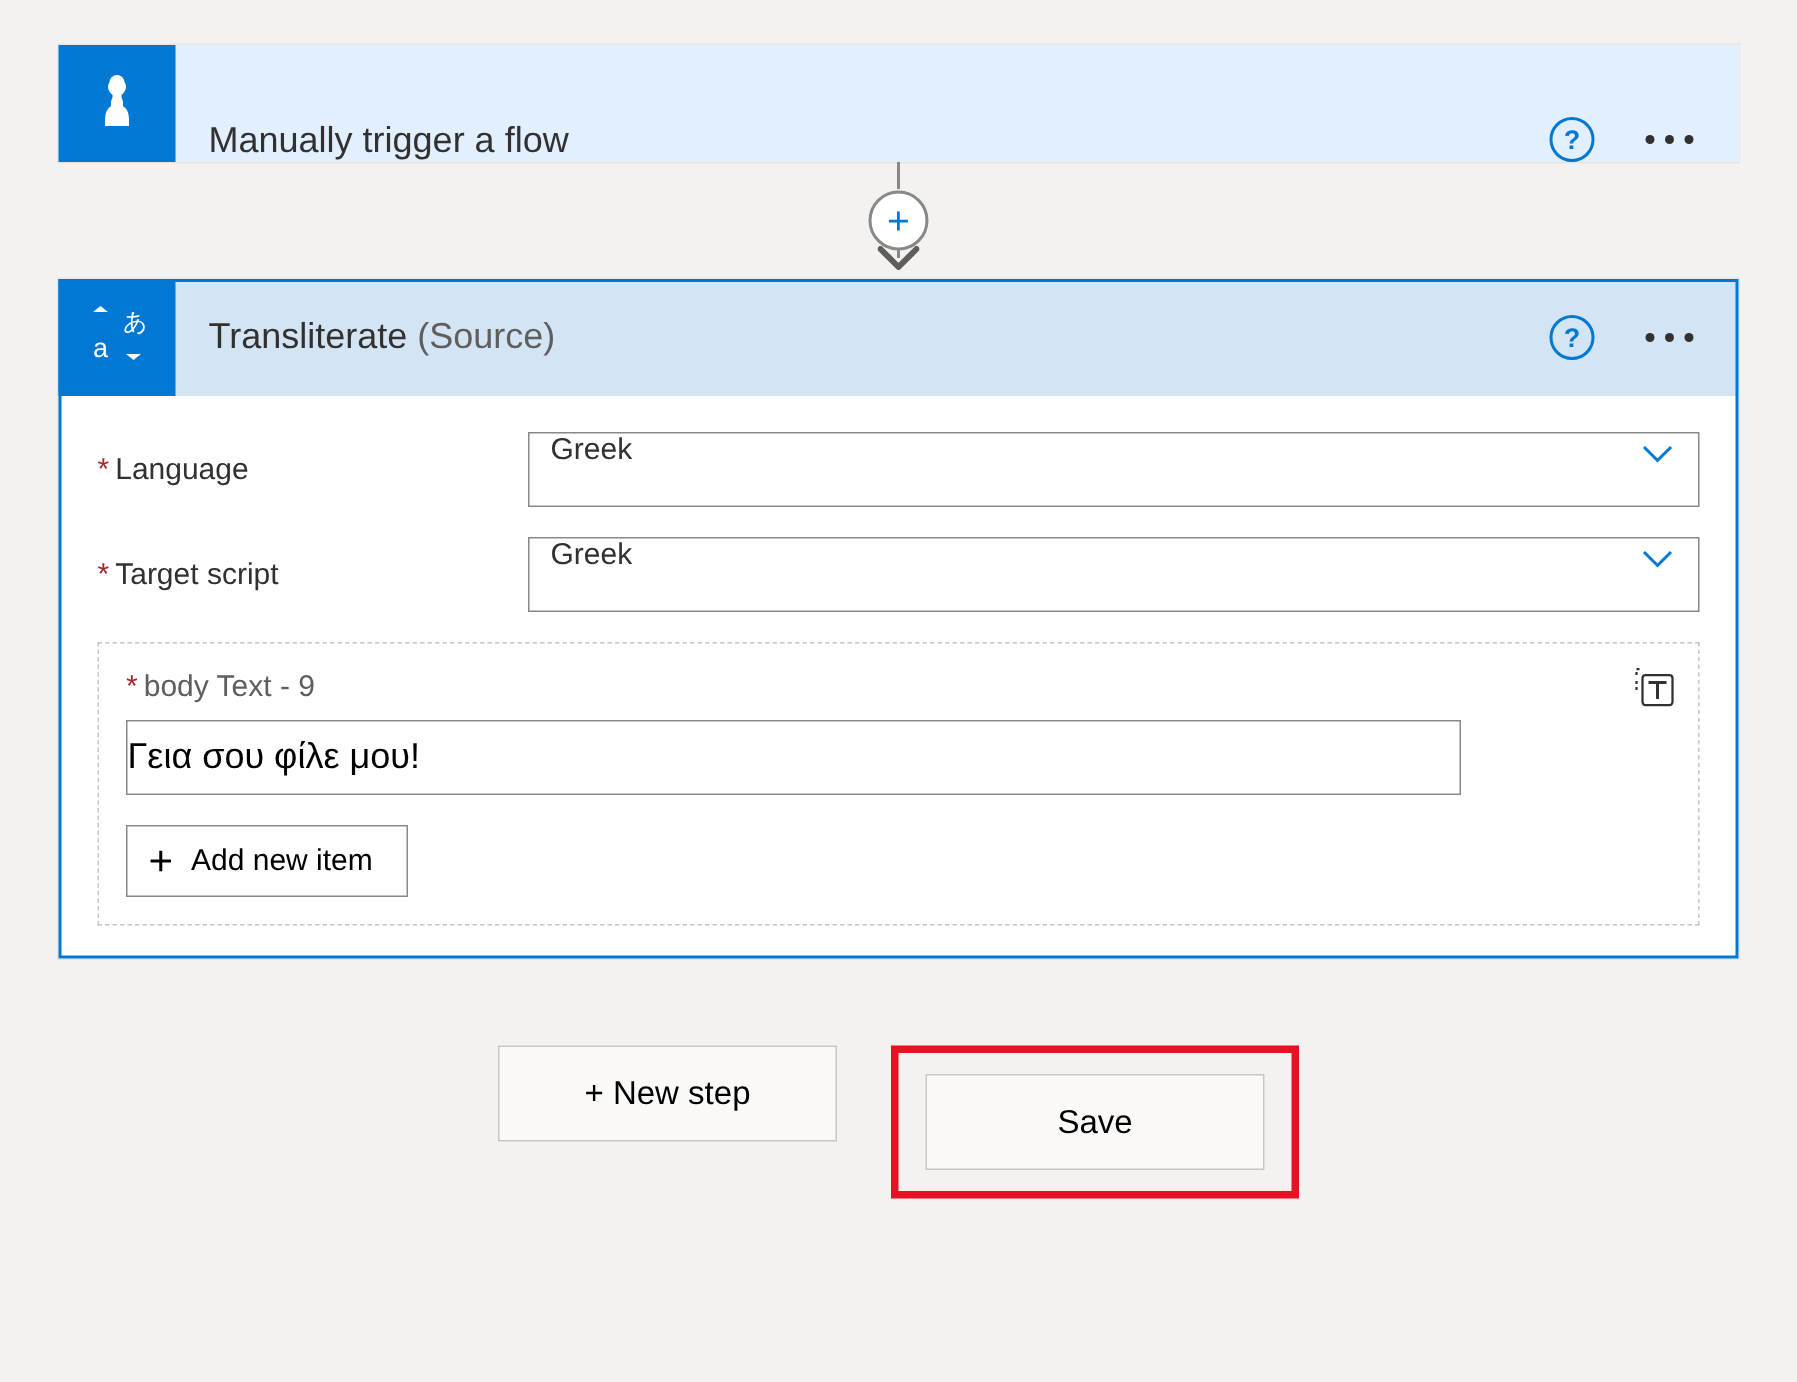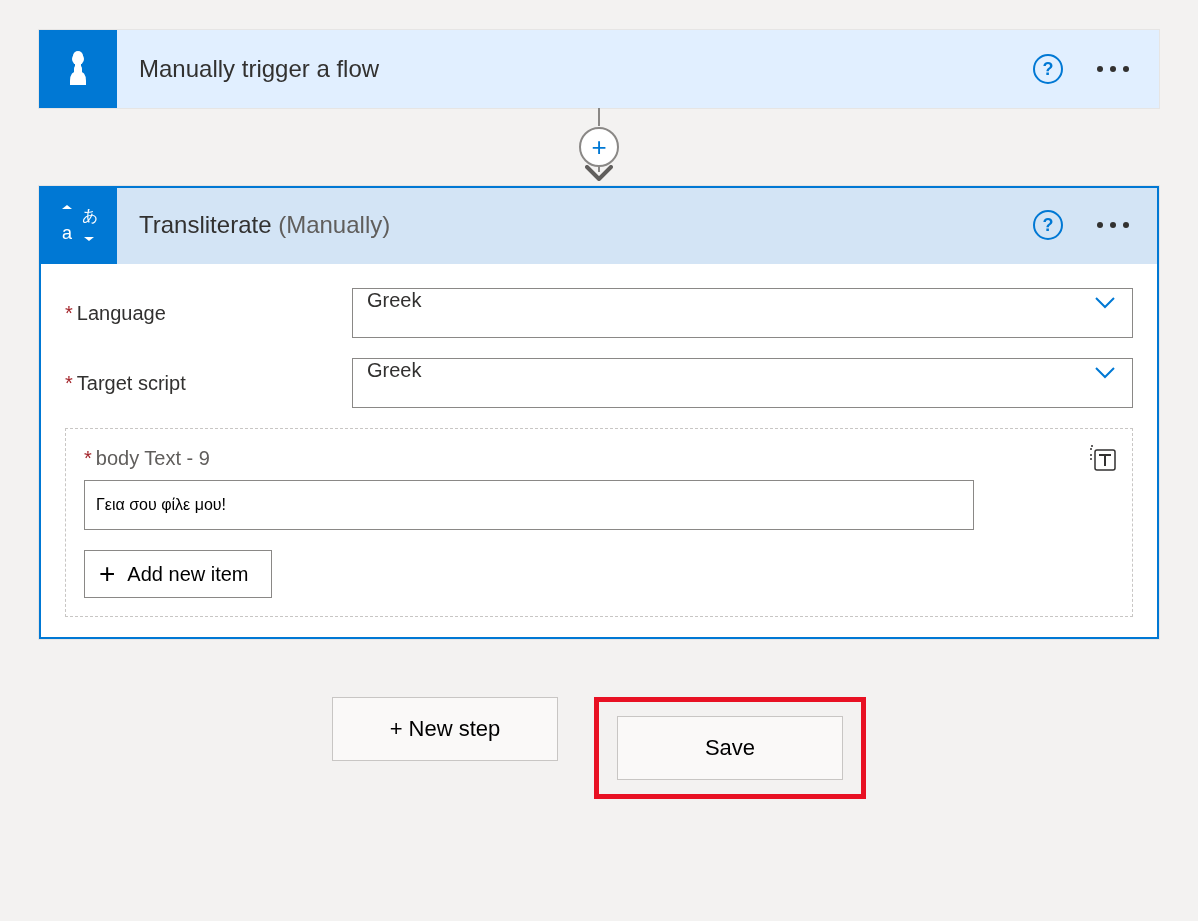--- a/index.html
+++ b/index.html
@@ -37,21 +37,21 @@
     margin: 0 auto;
     background: var(--white);
     box-shadow: 0 0 0 1px rgba(0,0,0,.05);
   }
   .card-header {
     display: flex;
     align-items: center;
     background: var(--blue-light);
     height: 78px;
   }
-  .card.collapsed .card-header { background: var(--blue-lighter); }
+  .card.collapsed .card-header { background: var(--blue-lighter); align-items: flex-end; }
   .card.selected { outline: 2px solid var(--blue-accent); outline-offset: -2px; }
   .card.selected .card-header { background: #d3e4f5; }
   .icon-tile {
     width: 78px;
     height: 78px;
     background: var(--blue-accent);
     display: flex;
     align-items: center;
     justify-content: center;
     flex: 0 0 78px;
@@ -158,22 +158,22 @@
     color: var(--text-muted);
     display: flex; align-items: center; gap: 4px;
     margin-bottom: 10px;
   }
   .item-label .req { color: var(--red); }
   .item-input {
     width: 890px;
     max-width: 100%;
     border: 1px solid var(--border);
     height: 50px;
-    padding: 0 11px;
-    font-size: 16px;
+    padding: 0 0;
+    font-size: 24px;
     font-family: inherit;
     display: block;
   }
   .item-icon {
     position: absolute;
     right: 14px; top: 14px;
     width: 30px; height: 30px;
     cursor: pointer;
   }
   .item-icon svg { width: 30px; height: 30px; stroke: #323130; fill: none; stroke-width: 1.5; }
@@ -268,21 +268,21 @@
           <svg viewBox="0 0 40 40" fill="#fff">
             <path d="M4 6 L14 6 L9 2 Z"></path>
             <text x="24" y="18" font-size="16" font-family="sans-serif" fill="#fff">あ</text>
             <text x="4" y="36" font-size="18" font-family="sans-serif" fill="#fff">a</text>
             <path d="M26 34 L36 34 L31 38 Z"></path>
           </svg>
         </span>
       </div>
       <div class="card-title">
         <span>Transliterate</span>
-        <span class="suffix">(Manually)</span>
+        <span class="suffix">(Source)</span>
       </div>
       <div class="card-actions">
         <div class="help-circle">?</div>
         <div class="ellipsis">
             <span></span>
             <span></span>
             <span></span>
           </div>
       </div>
     </div>

